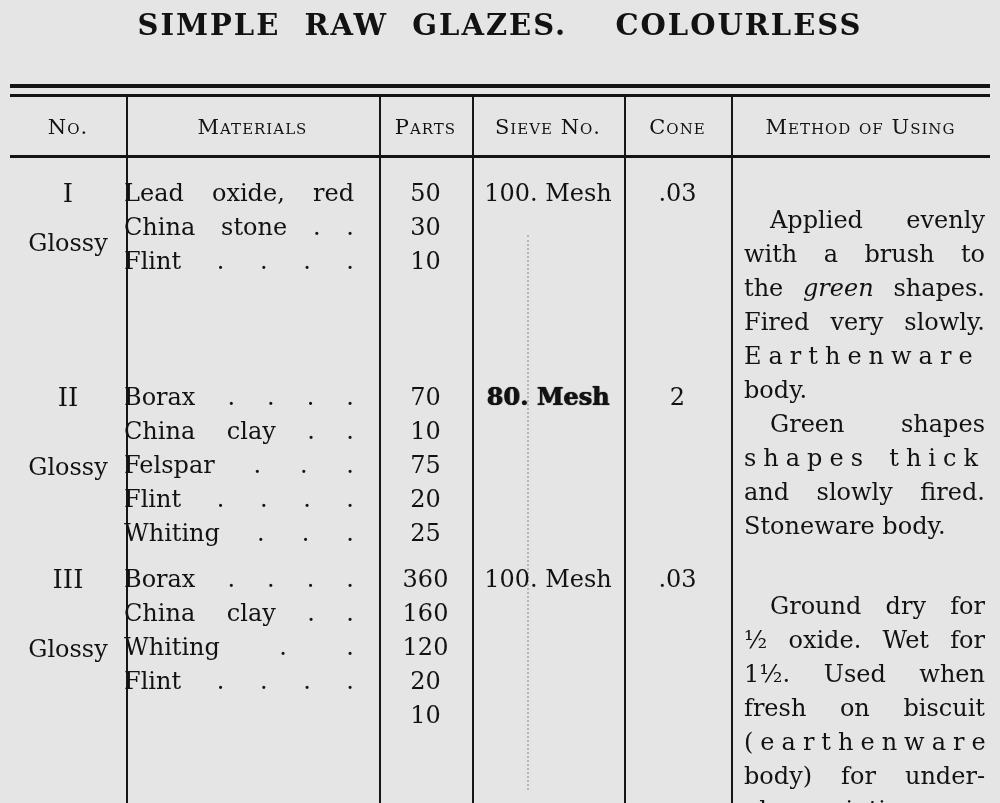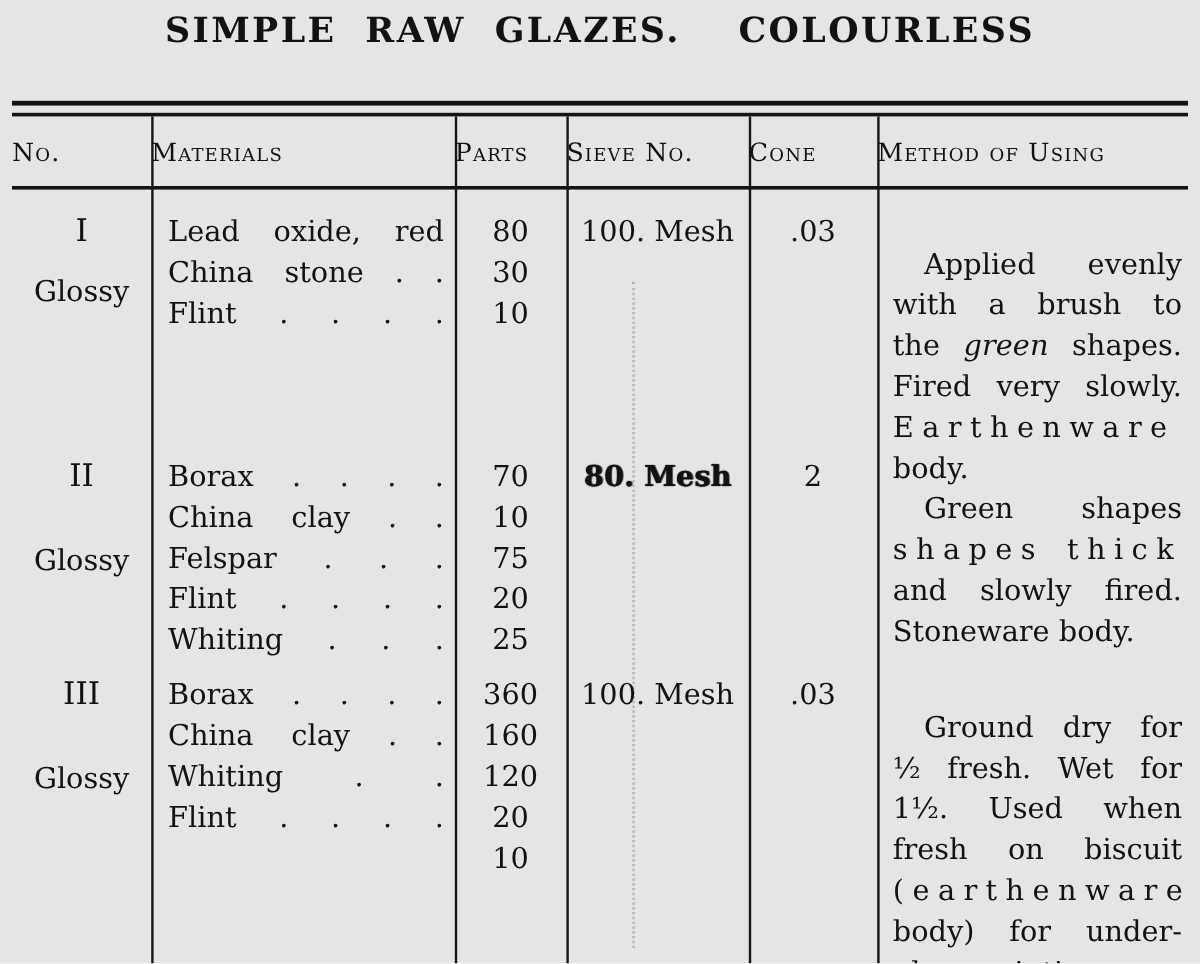--- a/index.html
+++ b/index.html
@@ -45,42 +45,42 @@
     position: absolute;
     left: 527px; top: 235px; height: 555px; width: 0;
     border-left: 2px dotted rgba(20,20,20,0.22);
   }
 
   
   .hdr {
     position: absolute;
     top: 100px; height: 55px;
     line-height: 55px;
-    text-align: left;
+    text-align: center;
     font-variant: small-caps;
     font-size: 21px;
     letter-spacing: 1px;
     white-space: nowrap;
   }
   .h-no       { left: 10px;  width: 116px; }
   .h-materials{ left: 126px; width: 253px; }
   .h-parts    { left: 379px; width: 93px;  }
   .h-sieve    { left: 472px; width: 152px; }
   .h-cone     { left: 624px; width: 107px; }
   .h-method   { left: 731px; width: 259px; }
 
   
   .row { position: absolute; left: 0; width: 1000px; }
   .r1 { top: 176px; }
   .r2 { top: 380px; }
   .r3 { top: 562px; }
 
   .cell { position: absolute; top: 0; font-size: 24px; }
   .c-no       { left: 10px;  width: 116px; text-align: center; }
-  .c-materials{ left: 140px; width: 230px; }
+  .c-materials{ left: 124px; width: 230px; }
   .c-parts    { left: 379px; width: 93px;  text-align: center; }
   .c-sieve    { left: 472px; width: 152px; text-align: center; white-space: nowrap; }
   .c-cone     { left: 624px; width: 107px; text-align: center; }
   .c-method   { left: 744px; width: 241px; margin-top: 27px; }
 
   .ln { line-height: 34px; height: 34px; }
 
   .numeral { line-height: 34px; height: 34px; font-size: 26px; }
   .finish  { position: absolute; left: 0; width: 100%; line-height: 34px; }
   .r1 .finish { top: 50px; }
@@ -130,21 +130,21 @@
     <div class="cell c-no">
       <div class="numeral">I</div>
       <div class="finish">Glossy</div>
     </div>
     <div class="cell c-materials">
       <div class="ln jl">Lead oxide, red</div>
       <div class="ln jl">China stone . .</div>
       <div class="ln jl">Flint . . . .</div>
     </div>
     <div class="cell c-parts">
-      <div class="ln">80</div>
+      <div class="ln">50</div>
       <div class="ln">30</div>
       <div class="ln">10</div>
     </div>
     <div class="cell c-sieve ln">100. Mesh</div>
     <div class="cell c-cone ln">.03</div>
     <div class="cell c-method">
       <div class="ln jl ind">Applied evenly</div>
       <div class="ln jl">with a brush to</div>
       <div class="ln jl"><span>the </span><em>green</em><span> shapes.</span></div>
       <div class="ln jl">Fired very slowly.</div>
@@ -197,21 +197,21 @@
       <div class="ln">360</div>
       <div class="ln">160</div>
       <div class="ln">120</div>
       <div class="ln">20</div>
       <div class="ln">10</div>
     </div>
     <div class="cell c-sieve ln">100. Mesh</div>
     <div class="cell c-cone ln">.03</div>
     <div class="cell c-method">
       <div class="ln jl ind">Ground dry for</div>
-      <div class="ln jl">½ fresh.  Wet for</div>
+      <div class="ln jl">½ oxide.  Wet for</div>
       <div class="ln jl">1½.  Used when</div>
       <div class="ln jl">fresh on biscuit</div>
       <div class="ln jl sp">(earthenware</div>
       <div class="ln jl">body) for under-</div>
       <div class="ln pl">glaze painting.</div>
     </div>
   </section>
 
 </div>
 

